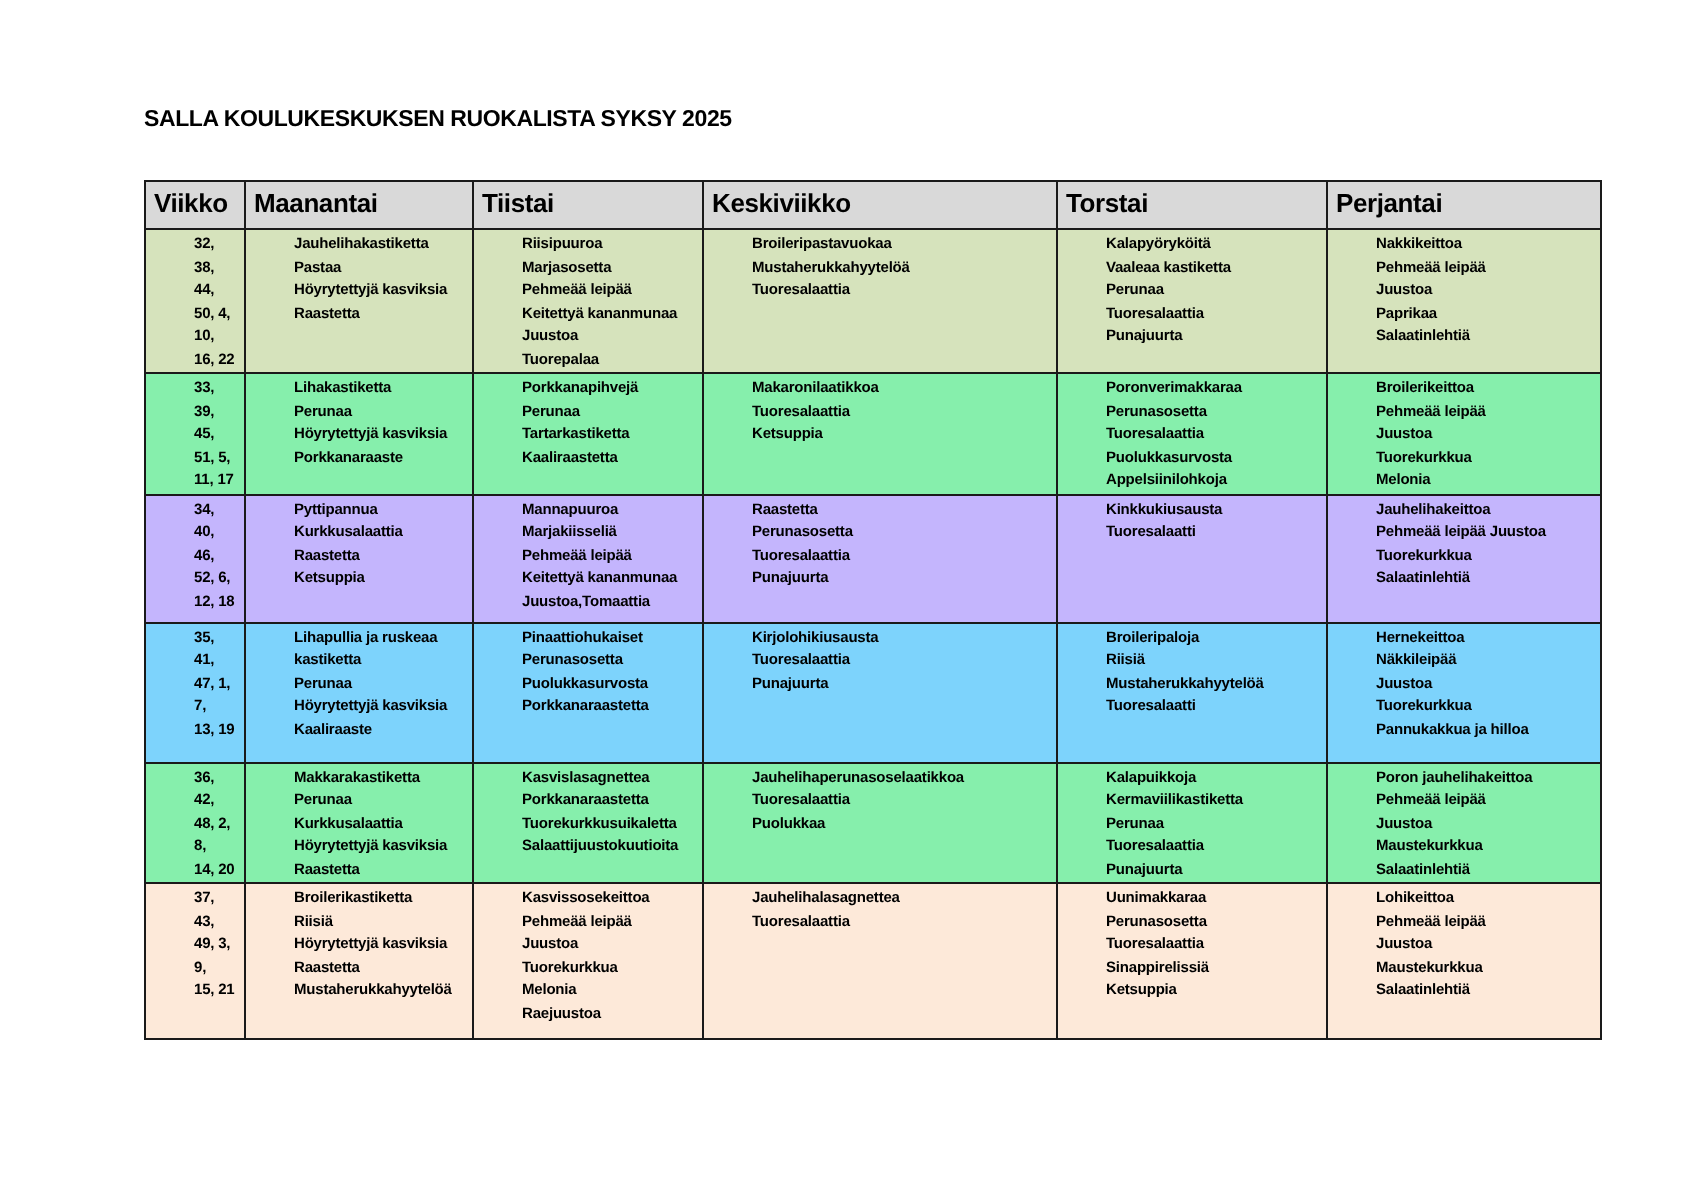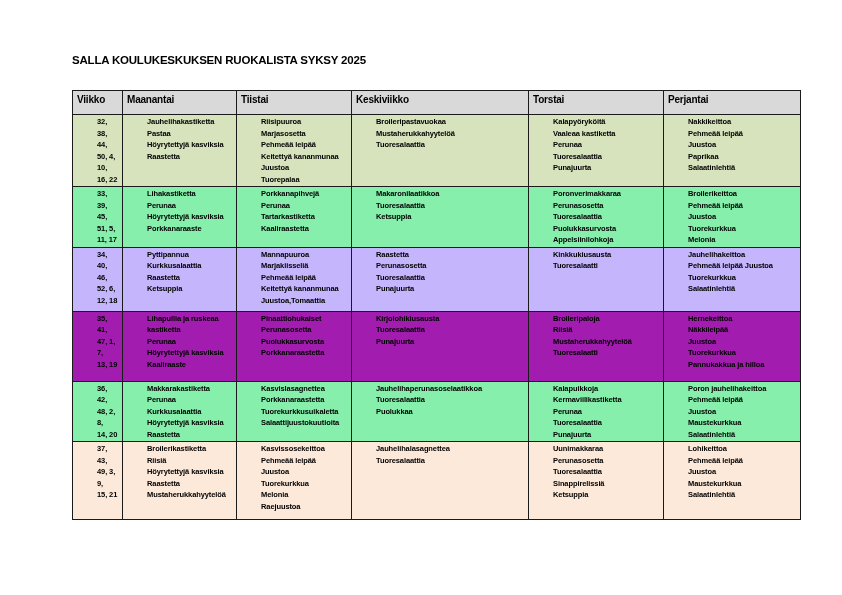--- a/index.html
+++ b/index.html
@@ -38,21 +38,21 @@
   table.menu col.c-fri   { width: 137px; }
   table.menu th, table.menu td {
     border: 1px solid #1a1a1a;
     vertical-align: top;
     text-align: left;
     padding: 1px 4px;
     overflow: hidden;
   }
   table.menu thead th {
     background: #d9d9d9;
-    font-size: 10px;
+    font-size: 13px;
     font-weight: bold;
     height: 19px;
     letter-spacing: -0.2px;
     padding-top: 3px;
     color: #000000;
   }
   table.menu td {
     font-size: 7.5px;
     font-weight: bold;
     line-height: 11.5px;
@@ -214,21 +214,21 @@
             <div class="line">Kinkkukiusausta</div>
             <div class="line">Tuoresalaatti</div>
           </td>
           <td>
             <div class="line">Jauhelihakeittoa</div>
             <div class="line">Pehmeää leipää Juustoa</div>
             <div class="line">Tuorekurkkua</div>
             <div class="line">Salaatinlehtiä</div>
           </td>
         </tr>
-        <tr style="background: #a21caf;">
+        <tr style="background: #7dd3fc;">
           <td>
             <div class="line">35, 41,</div>
             <div class="line">47, 1, 7,</div>
             <div class="line">13, 19</div>
           </td>
           <td>
             <div class="line">Lihapullia ja ruskeaa kastiketta</div>
             <div class="line">Perunaa</div>
             <div class="line">Höyrytettyjä kasviksia</div>
             <div class="line">Kaaliraaste</div>

